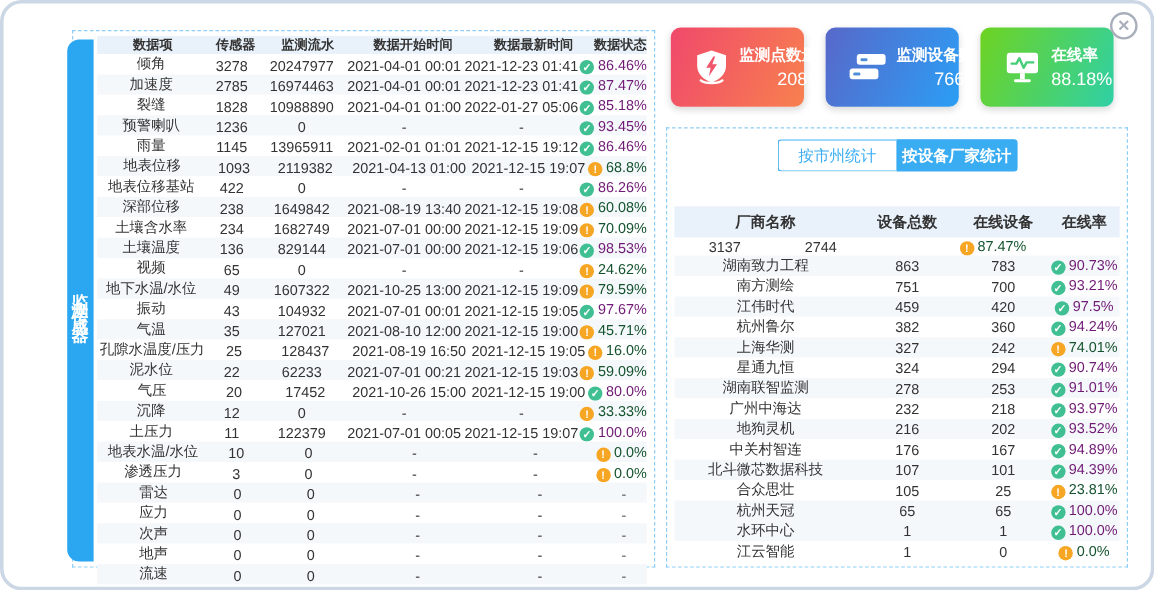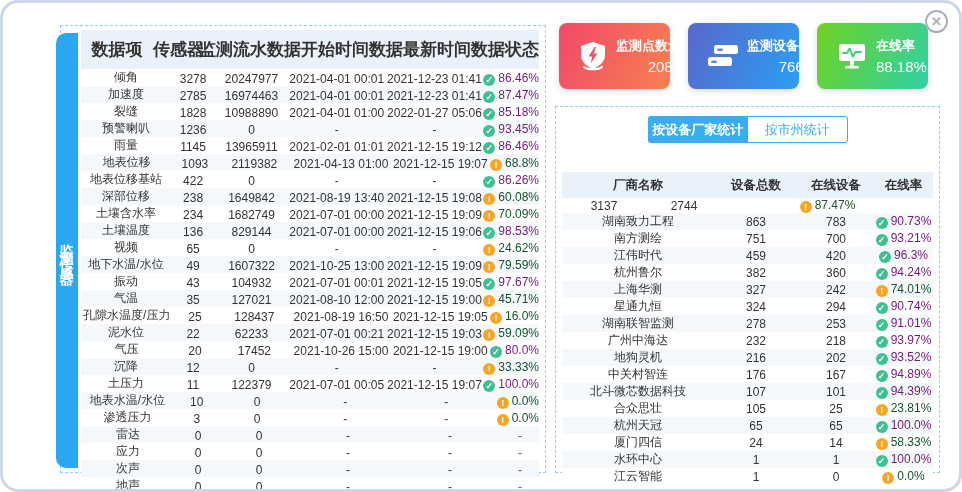--- a/index.html
+++ b/index.html
@@ -15,22 +15,22 @@
 
   
   .side-tab { position:absolute; left:53px; top:30px; width:22px; height:435px;
               background:#2ba7f1; border-radius:10px 0 0 10px; color:#fff; z-index:2;
               display:flex; align-items:center; justify-content:center;
               writing-mode:vertical-rl; text-orientation:upright;
               letter-spacing:7px; font-size:14px; font-weight:bold; }
   .left-table { position:absolute; left:57px; top:22px; width:486px; height:448px;
                 border:1px dashed #8ecdf5; background:#fff; padding:4px 6px 4px 20px;
                 display:flex; flex-direction:column; }
-  .thead { height:39px; display:flex; align-items:center; background:#e9f1fa;
-           font-size:17px; font-weight:bold; color:#333; flex:0 0 auto; }
+  .thead { height:15px; display:flex; align-items:center; background:#e9f1fa;
+           font-size:11px; font-weight:bold; color:#333; flex:0 0 auto; }
   .tbody { flex:1; display:flex; flex-direction:column; }
   .trow  { flex:1; display:flex; align-items:flex-end; font-size:12px; color:#333; background:#fff; }
   .trow.alt { background:#f5f8fb; }
   .thead span, .trow span { text-align:center; white-space:nowrap; overflow:visible; }
   .c0{width:94px} .c1{width:46px} .c2{width:76px} .c3{width:102px} .c4{width:102px} .c5{flex:1}
 
   .dot { display:inline-block; width:12px; height:12px; border-radius:50%;
          color:#fff; font-size:9px; line-height:12px; text-align:center;
          font-style:normal; font-weight:bold; margin-right:3px; vertical-align:-1px; }
   .dot-good { background:#3fbf92; }
@@ -332,22 +332,22 @@
       </svg>
       <div class="txt">
         <div class="lbl">在线率</div>
         <div class="val">88.18%</div>
       </div>
     </div>
   </div>
 
   <div class="right-box">
     <div class="tabs">
+      <button class="tab">按市州统计</button>
       <button class="tab active">按设备厂家统计</button>
-      <button class="tab">按市州统计</button>
     </div>
     <div class="rhead">
       <span class="r0">厂商名称</span>
       <span class="r1">设备总数</span>
       <span class="r2">在线设备</span>
       <span class="r3">在线率</span>
     </div>
     <div class="rbody" id="vendor-body">
         <div class="rrow">
           <span class="r1">3137</span>
@@ -363,21 +363,21 @@
         <div class="rrow">
           <span class="r0">南方测绘</span>
           <span class="r1">751</span>
           <span class="r2">700</span>
           <span class="r3"><i class="dot dot-good">✓</i><em class="txt-good">93.21%</em></span>
         </div>
         <div class="rrow alt">
           <span class="r0">江伟时代</span>
           <span class="r1">459</span>
           <span class="r2">420</span>
-          <span class="r3"><i class="dot dot-good">✓</i><em class="txt-good">96.3%</em></span>
+          <span class="r3"><i class="dot dot-good">✓</i><em class="txt-good">97.5%</em></span>
         </div>
         <div class="rrow">
           <span class="r0">杭州鲁尔</span>
           <span class="r1">382</span>
           <span class="r2">360</span>
           <span class="r3"><i class="dot dot-good">✓</i><em class="txt-good">94.24%</em></span>
         </div>
         <div class="rrow alt">
           <span class="r0">上海华测</span>
           <span class="r1">327</span>
@@ -425,26 +425,20 @@
           <span class="r1">105</span>
           <span class="r2">25</span>
           <span class="r3"><i class="dot dot-bad">!</i><em class="txt-bad">23.81%</em></span>
         </div>
         <div class="rrow alt">
           <span class="r0">杭州天冠</span>
           <span class="r1">65</span>
           <span class="r2">65</span>
           <span class="r3"><i class="dot dot-good">✓</i><em class="txt-good">100.0%</em></span>
         </div>
-        <div class="rrow">
-          <span class="r0">厦门四信</span>
-          <span class="r1">24</span>
-          <span class="r2">14</span>
-          <span class="r3"><i class="dot dot-bad">!</i><em class="txt-bad">58.33%</em></span>
-        </div>
         <div class="rrow alt">
           <span class="r0">水环中心</span>
           <span class="r1">1</span>
           <span class="r2">1</span>
           <span class="r3"><i class="dot dot-good">✓</i><em class="txt-good">100.0%</em></span>
         </div>
         <div class="rrow">
           <span class="r0">江云智能</span>
           <span class="r1">1</span>
           <span class="r2">0</span>

